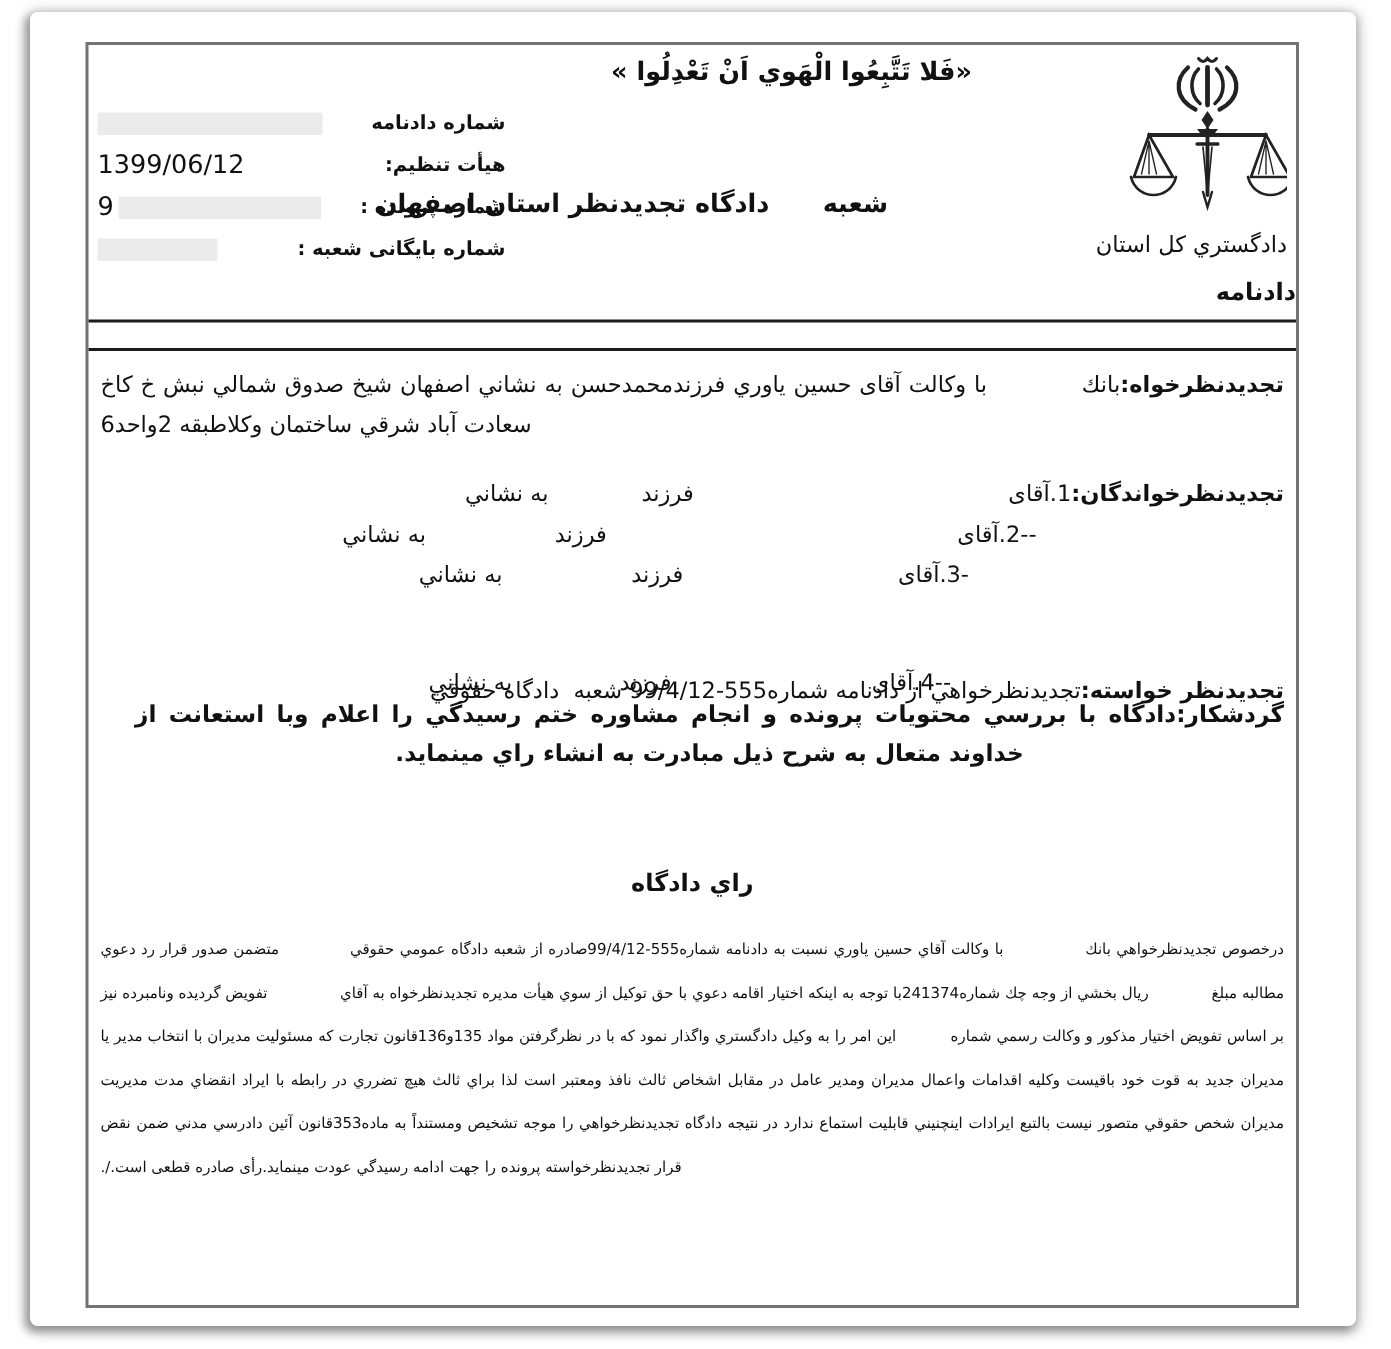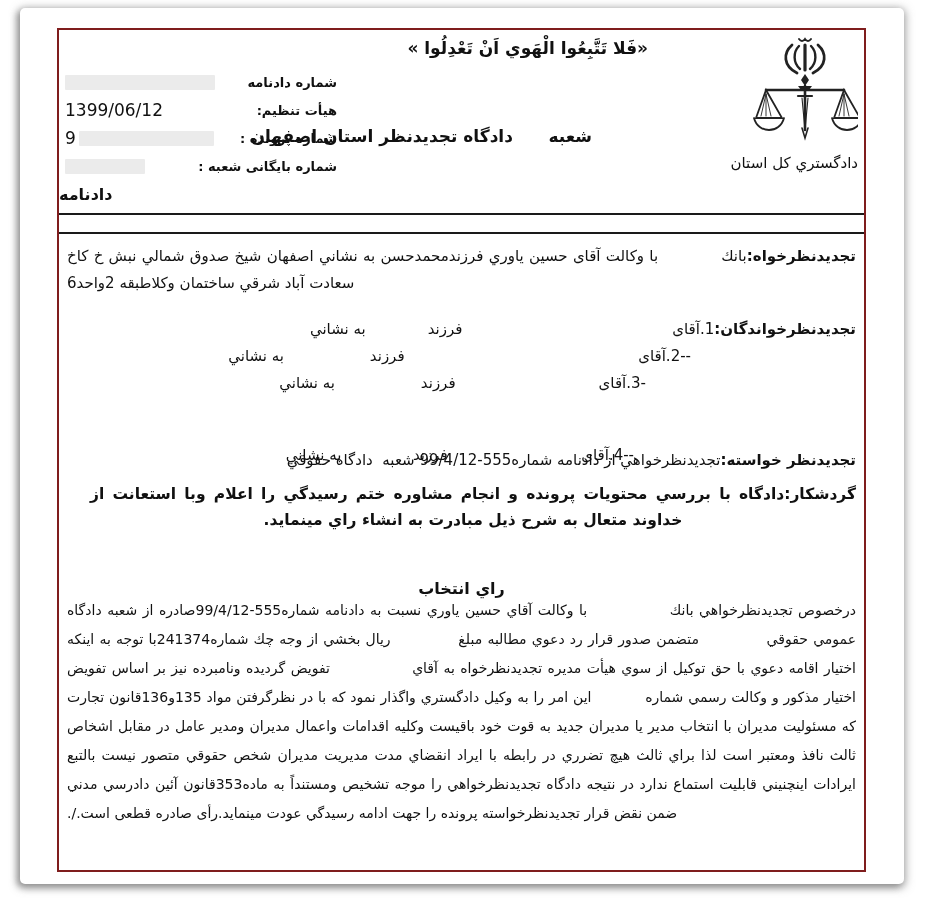--- a/index.html
+++ b/index.html
@@ -16,21 +16,21 @@
     width: 884px; height: 876px;
     background: #ffffff;
     border-radius: 5px;
     box-shadow: 0 2px 8px 2px rgba(110,110,110,0.55), -3px 3px 6px rgba(90,90,90,0.45);
     direction: rtl;
   }
   .frame {
     position: absolute;
     left: 37px; top: 20px;
     width: 805px; height: 840px;
-    border: 2px solid #7f1d1d;
+    border: 2px solid #737373;
     background: #fff;
   }
   .hline { position: absolute; left: 0; right: 0; height: 0; border-top: 2px solid #1a1a1a; }
   .hline1 { top: 183px; }
   .hline2 { top: 202px; }
 
   
   .quran {
     position: absolute; top: 8px; right: 216px;
     font-weight: bold; font-size: 17px; white-space: nowrap;
@@ -48,45 +48,45 @@
   }
   .field-label { font-size: 13px; font-weight: bold; white-space: nowrap; }
   .field-value { font-size: 17px; direction: ltr; display: flex; align-items: center; gap: 3px; }
   .redact { display: inline-block; height: 15px; background: #ebebeb; border-radius: 1px; }
   .court-line {
     position: absolute; top: 96px; right: 272px;
     font-size: 17px; font-weight: bold; white-space: pre;
   }
   .doc-title {
     position: absolute; top: 155px; left: 0; right: 0;
-    text-align: left; font-size: 16px; font-weight: bold;
+    text-align: right; font-size: 16px; font-weight: bold;
   }
 
   
   .section { position: absolute; left: 8px; right: 8px; font-size: 15px; }
   .b { font-weight: bold; }
   .para {
     white-space: pre-wrap;
     text-align: justify;
     text-align-last: left;
     line-height: 27px;
   }
   .appellant { top: 213px; }
   .appellees { top: 286px; }
   .appellee-line { white-space: pre; line-height: 27px; overflow: hidden; }
   .appellee-line:nth-child(2) { padding-right: 165px; }
   .appellee-line:nth-child(3) { padding-right: 210px; }
   .appellee-line:nth-child(4) { padding-right: 222px; margin-top: 45px; }
   .subject { top: 417px; white-space: pre-wrap; line-height: 26px; }
   .procedure {
-    top: 451px; font-weight: bold; white-space: pre-wrap;
+    top: 433px; font-weight: bold; white-space: pre-wrap;
     text-align: justify; text-align-last: center; line-height: 26px; font-size: 15.5px; margin-left: 23px;
   }
   .ruling-heading { top: 549px; text-align: center; font-weight: bold; font-size: 16px; }
-  .ruling { top: 566px; font-size: 14px; line-height: 29px; }
+  .ruling { top: 589px; font-size: 10px; line-height: 29px; }
 </style>
 </head>
 <body>
 
 <div class="page">
   <div class="frame">
 
     <div class="quran">«فَلا تَتَّبِعُوا الْهَوي اَنْ تَعْدِلُوا »</div>
 
     <svg class="emblem" viewBox="0 0 106 112" fill="none" stroke="#222" stroke-width="2.4" stroke-linecap="round">
@@ -158,18 +158,18 @@
       <div class="appellee-line"><span class="b">تجديدنظرخواندگان:</span><span>1.آقای                                            فرزند             به نشاني</span></div>
       <div class="appellee-line">--2.آقای                                                 فرزند                  به نشاني</div>
       <div class="appellee-line">-3.آقای                              فرزند                  به نشاني</div>
       <div class="appellee-line">--4.آقای                            فرزند               به نشاني</div>
     </div>
 
     <div class="section subject"><span class="b">تجديدنظر خواسته:</span><span>تجديدنظرخواهي از دادنامه شماره555‏-‏99/4/12 شعبه  دادگاه حقوقي</span></div>
 
     <div class="section procedure"><span>گردشكار:</span><span>دادگاه با بررسي محتويات پرونده و انجام مشاوره ختم رسيدگي را اعلام وبا استعانت از خداوند متعال به شرح ذيل مبادرت به انشاء راي مينمايد.</span></div>
 
-    <div class="section ruling-heading">راي انتخاب</div>
+    <div class="section ruling-heading">راي دادگاه</div>
 
     <div class="section ruling para">درخصوص تجديدنظرخواهي بانك               با وكالت آقاي حسين ياوري نسبت به دادنامه شماره555‏-‏99/4/12صادره از شعبه دادگاه عمومي حقوقي             متضمن صدور قرار رد دعوي مطالبه مبلغ             ريال بخشي از وجه چك شماره241374با توجه به اينكه اختيار اقامه دعوي با حق توكيل از سوي هيأت مديره تجديدنظرخواه به آقاي               تفويض گرديده ونامبرده نيز بر اساس تفويض اختيار مذكور و وكالت رسمي شماره           اين امر را به وكيل دادگستري واگذار نمود كه با در نظرگرفتن مواد 135و136قانون تجارت كه مسئوليت مديران با انتخاب مدير يا مديران جديد به قوت خود باقيست وكليه اقدامات واعمال مديران ومدير عامل در مقابل اشخاص ثالث نافذ ومعتبر است لذا براي ثالث هيچ تضرري در رابطه با ايراد انقضاي مدت مديريت مديران شخص حقوقي متصور نيست بالتبع ايرادات اينچنيني قابليت استماع ندارد در نتيجه دادگاه تجديدنظرخواهي را موجه تشخيص ومستنداً به ماده353قانون آئين دادرسي مدني ضمن نقض قرار تجديدنظرخواسته پرونده را جهت ادامه رسيدگي عودت مينمايد.رأی صادره قطعی است./.</div>
 
   </div>
 </div>
 
 </body></html>

